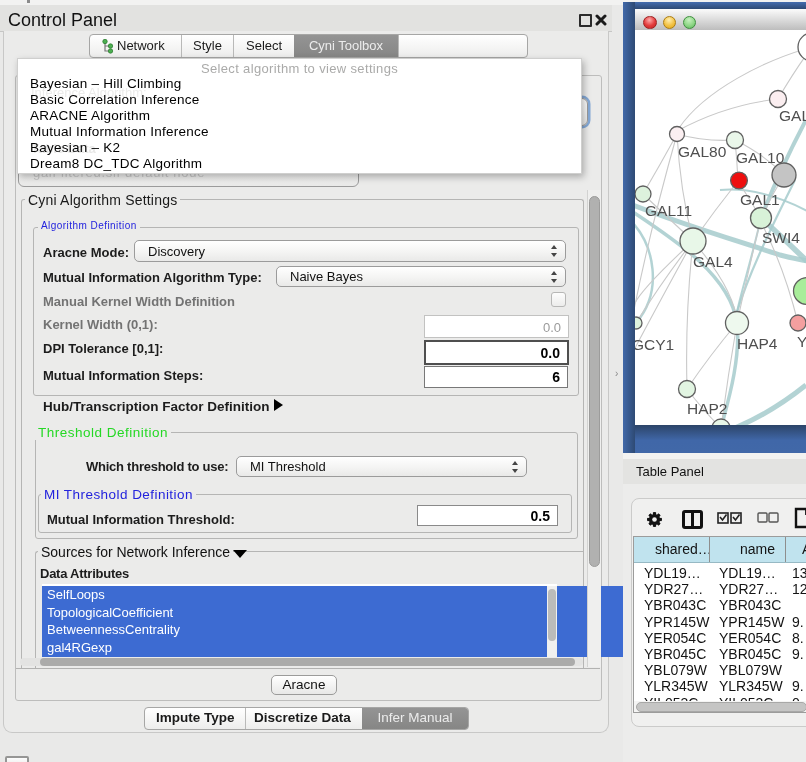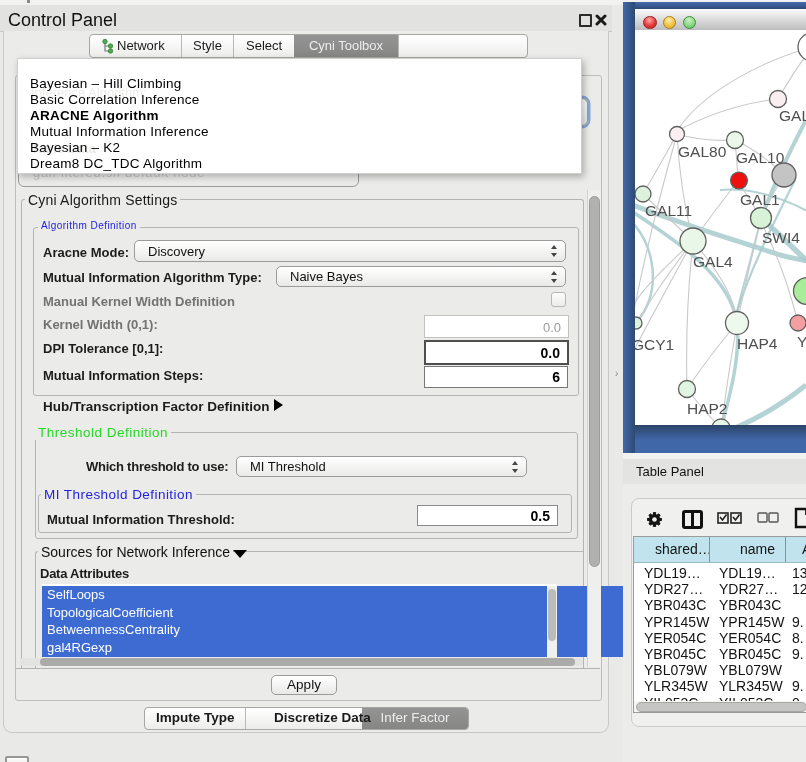--- a/index.html
+++ b/index.html
@@ -1,19 +1,19 @@
 <!DOCTYPE html>
 <html><head>
 <meta charset="utf-8">
 <style>
   html,body{margin:0;padding:0;}
   body{width:806px;height:762px;position:relative;overflow:hidden;
        background:#e9e9e8;font-family:"Liberation Sans",sans-serif;}
   .abs{position:absolute;}
-  .b{font-weight:bold;}
+  .b{font-weight:normal;}
   .lbl{position:absolute;font-size:13px;font-weight:bold;color:#1c1c1c;white-space:nowrap;}
   .dis{color:#737373;text-align:right;}
   .combo{position:absolute;border:1px solid #9b9b9b;border-radius:5px;
      background:linear-gradient(#ffffff,#f4f4f3 55%,#e9e9e8);
      font-size:13px;color:#111;white-space:nowrap;}
   .combo span.t{position:absolute;left:13px;top:3px;}
   .arr{position:absolute;right:7px;top:50%;width:7px;height:12px;margin-top:-6px;}
   .arr:before{content:"";position:absolute;left:0;top:0;border:3.5px solid transparent;border-bottom:4.5px solid #444;border-top:none;}
   .arr:after{content:"";position:absolute;left:0;bottom:0;border:3.5px solid transparent;border-top:4.5px solid #444;border-bottom:none;}
   .inp{position:absolute;background:#fff;font-size:14px;font-weight:bold;color:#000;text-align:right;}
@@ -59,20 +59,21 @@
 </div>
 
 <div class="combo" style="left:320px;top:98px;width:266px;height:26px;border-radius:6px;box-shadow:0 0 0 2.5px rgba(122,162,212,.9);"></div>
 <div class="combo" style="left:18px;top:150px;width:339px;height:35px;border-radius:6px;">
   <span style="position:absolute;left:14px;top:14px;color:#c9c9c9;font-size:13px;letter-spacing:.7px;">galFiltered.sif default node</span>
 </div>
 
 <div class="abs" style="left:17px;top:58px;width:563px;height:114px;background:#ffffff;border:1px solid #cfcfce;box-shadow:2px 3px 7px rgba(0,0,0,.28);">
   <div class="abs" style="left:13px;top:26px;font-size:13px;color:#ebebea;">Inference Algorithm:</div>
   <div class="abs" style="left:13px;top:82px;font-size:13px;font-weight:bold;color:#e9e9e8;">Table Data</div>
+  <div class="abs" style="left:0;top:2px;width:563px;text-align:center;font-size:13px;color:#aaaaa9;letter-spacing:.35px;">Select algorithm to view settings</div>
   <div class="abs" style="left:12px;top:17px;font-size:13.5px;color:#000;line-height:16px;letter-spacing:.25px;">
     Bayesian – Hill Climbing<br>
     Basic Correlation Inference<br>
     <span class="b">ARACNE Algorithm</span><br>
     Mutual Information Inference<br>
     Bayesian – K2<br>
     Dream8 DC_TDC Algorithm
   </div>
 </div>
 
@@ -147,28 +148,28 @@
 </div>
 
 <div class="abs" style="left:20px;top:658px;width:563px;height:8px;background:#e3e3e2;border-radius:4px;"></div>
 <div class="abs" style="left:40px;top:658px;width:535px;height:8px;background:#ababaa;border-radius:4px;"></div>
 
 <div class="abs" style="left:16px;top:668px;width:584px;height:1px;background:#b2b2b1;"></div>
 
 <div class="abs" style="left:587px;top:190px;width:13px;height:477px;background:#efefee;border-left:1px solid #d2d2d1;"></div>
 <div class="abs" style="left:589px;top:196px;width:9px;height:369px;background:#b1b1b0;border:1px solid #9c9c9b;border-radius:5.5px;"></div>
 
-<div class="abs" style="left:271px;top:675px;width:64px;height:18px;border:1px solid #9b9b9a;border-radius:5px;background:linear-gradient(#ffffff,#e8e8e7);font-size:13.5px;color:#111;text-align:center;line-height:18px;">Apply</div>
+<div class="abs" style="left:271px;top:675px;width:64px;height:18px;border:1px solid #9b9b9a;border-radius:5px;background:linear-gradient(#ffffff,#e8e8e7);font-size:13.5px;color:#111;text-align:center;line-height:18px;">Aracne</div>
 
 <div class="abs" style="left:144px;top:707px;width:323px;height:21px;border:1px solid #a6a6a5;border-radius:4px;background:linear-gradient(#ffffff,#ededec);overflow:hidden;font-size:13.5px;font-weight:bold;">
   <div class="abs" style="left:100px;top:0;width:1px;height:21px;background:#b9b9b8;"></div>
   <div class="abs" style="left:217px;top:0;width:106px;height:21px;background:linear-gradient(#949494,#868685);"></div>
   <div class="abs" style="left:11px;top:2px;color:#1a1a1a;">Impute Type</div>
-  <div class="abs" style="left:109px;top:2px;color:#1a1a1a;margin-left:20px;">Discretize Data</div>
-  <div class="abs" style="left:217px;top:2px;width:106px;text-align:center;color:#ececec;font-weight:normal;">Infer Factor</div>
+  <div class="abs" style="left:109px;top:2px;color:#1a1a1a;">Discretize Data</div>
+  <div class="abs" style="left:217px;top:2px;width:106px;text-align:center;color:#ececec;font-weight:normal;">Infer Manual</div>
 </div>
 
 <div class="abs" style="left:5px;top:756px;width:20px;height:12px;border:2px solid #969695;border-radius:2px;background:linear-gradient(#fdfdfd,#e0e0df);"></div>
 
 <div class="abs" style="left:615px;top:368px;font-size:10px;color:#8a8a8a;">›</div>
 
 <div class="abs" style="left:623px;top:2px;width:183px;height:451px;background:#3a5f9e;"></div>
 <div class="abs" style="left:623px;top:2px;width:12px;height:451px;background:linear-gradient(90deg,#4168a8,#2e4a74);"></div>
 <div class="abs" style="left:635px;top:2px;width:171px;height:7px;background:linear-gradient(#446cae,#2e4a74);"></div>
 <div class="abs" style="left:635px;top:425px;width:171px;height:28px;background:linear-gradient(#2c4468,#4067a8 55%,#4168a8);"></div>

